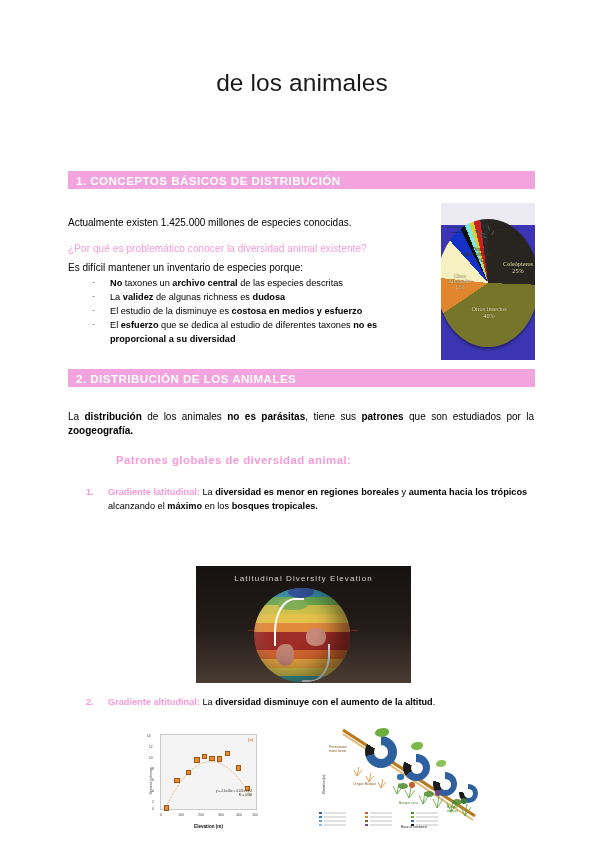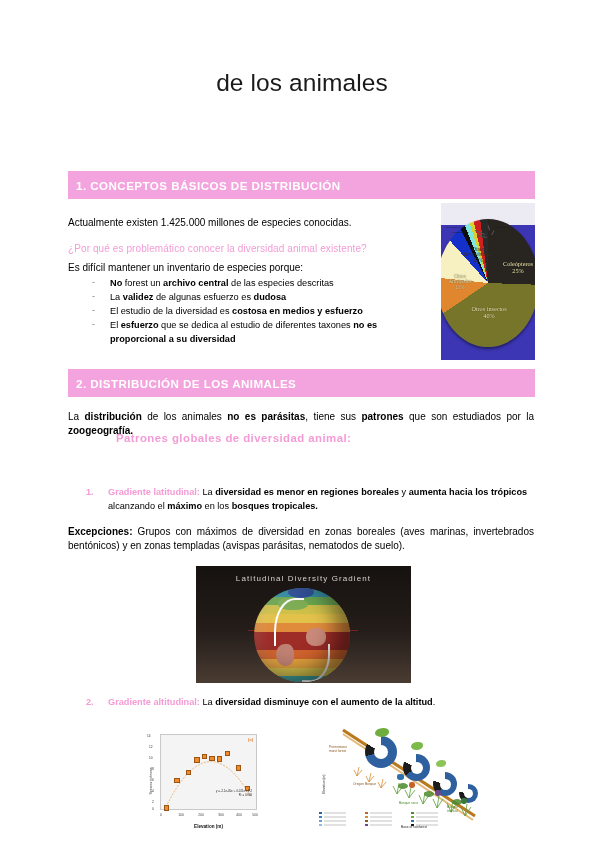--- a/index.html
+++ b/index.html
@@ -35,21 +35,21 @@
     font-weight: 400;
     color: #1a1a1a;
     letter-spacing: 0.1px;
   }
 
   
   .section-band {
     position: absolute;
     left: 68px;
     width: 467px;
-    height: 28px;
+    height: 18px;
     background: #f3a3dd;
     display: flex;
     align-items: center;
   }
   .section-band .band-text {
     padding-left: 8px;
     color: #ffffff;
     font-size: 11.6px;
     font-weight: 600;
     letter-spacing: 0.45px;
@@ -356,23 +356,23 @@
     <span class="band-text">1. CONCEPTOS BÁSICOS DE DISTRIBUCIÓN</span>
   </div>
 
   <div class="body-text" style="left:68px; top:216px; width:350px;">Actualmente existen 1.425.000 millones de especies conocidas.</div>
 
   <div class="pink-q" style="left:68px; top:242px; width:360px;">¿Por qué es problemático conocer la diversidad animal existente?</div>
 
   <div class="body-text" style="left:68px; top:261px; width:350px;">Es difícil mantener un inventario de especies porque:</div>
 
   <div class="dash-list">
-    <div class="li"><span class="dash">-</span><span><b>No</b><span> forest un </span><b>archivo central</b><span> de las especies descritas</span></span></div>
-    <div class="li"><span class="dash">-</span><span><span>La </span><b>validez</b><span> de algunas esfuerzo es </span><b>dudosa</b></span></div>
-    <div class="li"><span class="dash">-</span><span><span>El estudio de la diversidad es </span><b>costosa en medios y esfuerzo</b></span></div>
+    <div class="li"><span class="dash">-</span><span><b>No</b><span> taxones un </span><b>archivo central</b><span> de las especies descritas</span></span></div>
+    <div class="li"><span class="dash">-</span><span><span>La </span><b>validez</b><span> de algunas richness es </span><b>dudosa</b></span></div>
+    <div class="li"><span class="dash">-</span><span><span>El estudio de la disminuye es </span><b>costosa en medios y esfuerzo</b></span></div>
     <div class="li"><span class="dash">-</span><span><span>El </span><b>esfuerzo</b><span> que se dedica al estudio de diferentes taxones </span><b>no es proporcional a su diversidad</b></span></div>
   </div>
 
   <div class="fig-pie">
     <div class="pie-bg-top"></div>
     <div class="pie-disc"></div>
 
     <div class="pie-lab" style="left:56px; top:58px; width:42px; font-size:6.2px;">
       <span>Coleópteros</span><br>
       <span>25%</span>
@@ -405,33 +405,32 @@
     <div class="pie-leader" style="left:47px; top:22px; width:5px; transform:rotate(72deg);"></div>
     <div class="pie-leader" style="left:53px; top:27px; width:5px; transform:rotate(118deg);"></div>
   </div>
 
   <div class="section-band" id="band-2">
     <span class="band-text">2. DISTRIBUCIÓN DE LOS ANIMALES</span>
   </div>
 
   <div class="body-text just" style="left:68px; top:410px; width:466px;"><span>La </span><b>distribución</b><span> de los animales </span><b>no es parásitas</b><span>, tiene sus </span><b>patrones</b><span> que son estudiados por la </span><b>zoogeografía.</b></div>
 
-  <div class="pink-head" style="left:68px; top:432px; width:400px;padding-left:48px;">Patrones globales de diversidad animal:</div>
+  <div class="pink-head" style="left:68px; top:454px; width:400px;padding-left:48px;">Patrones globales de diversidad animal:</div>
 
   <div class="num-list" style="left:86px; top:486px; width:450px;">
     <div class="li">
       <span class="num">1.</span>
       <span class="pink-inline">Gradiente latitudinal:</span><span><span> La </span><b>diversidad es menor en regiones boreales</b><span> y </span><b>aumenta hacia los trópicos</b><span> alcanzando el </span><b>máximo</b><span> en los </span><b>bosques tropicales.</b></span>
     </div>
   </div>
 
-  <div class="body-text just" style="left:68px; top:525px; width:466px;"><b>Excepciones:</b><span> Grupos con máximos de diversidad en zonas boreales (aves marinas, invertebrados bentónicos) y en zonas templadas (avispas parásitas, nematodos de suelo).</span></div>
 
   <div class="fig-globe">
-    <div class="g-title">Latitudinal Diversity Gradient</div>
+    <div class="g-title">Latitudinal Diversity Elevation</div>
     <div class="globe-eqline" style="left:52px; top:64px; width:20px;"></div>
     <div class="globe-eqline" style="left:142px; top:64px; width:20px;"></div>
 
     <div class="globe-ball">
       <div class="globe-band" style="top:0px;  height:9px;  background:#2e8ea6;"></div>
       <div class="globe-band" style="top:9px;  height:8px;  background:#6aa84f;"></div>
       <div class="globe-band" style="top:17px; height:9px;  background:#cfc04a;"></div>
       <div class="globe-band" style="top:26px; height:9px;  background:#e3c24b;"></div>
       <div class="globe-band" style="top:35px; height:9px;  background:#e08b3c;"></div>
       <div class="globe-band" style="top:44px; height:18px; background:#9e2c27;"></div>

